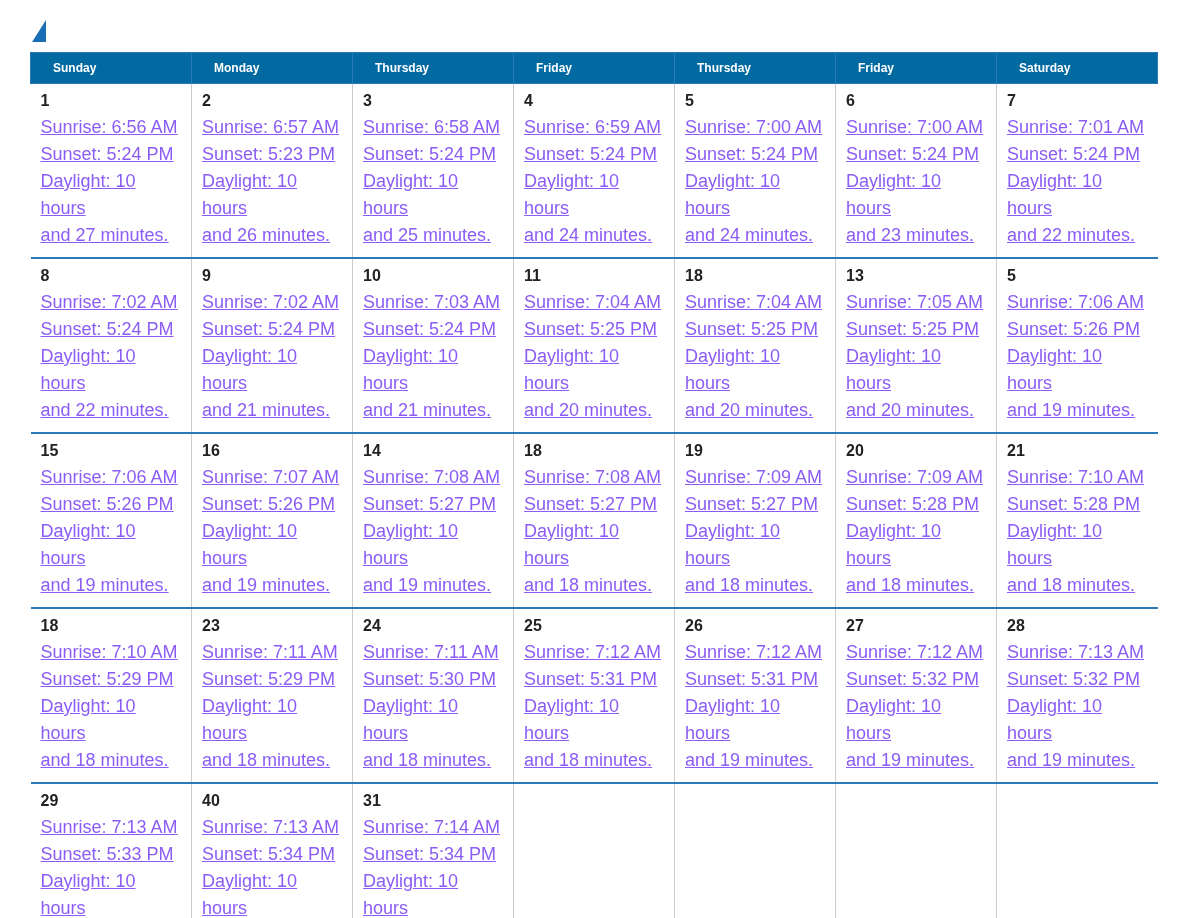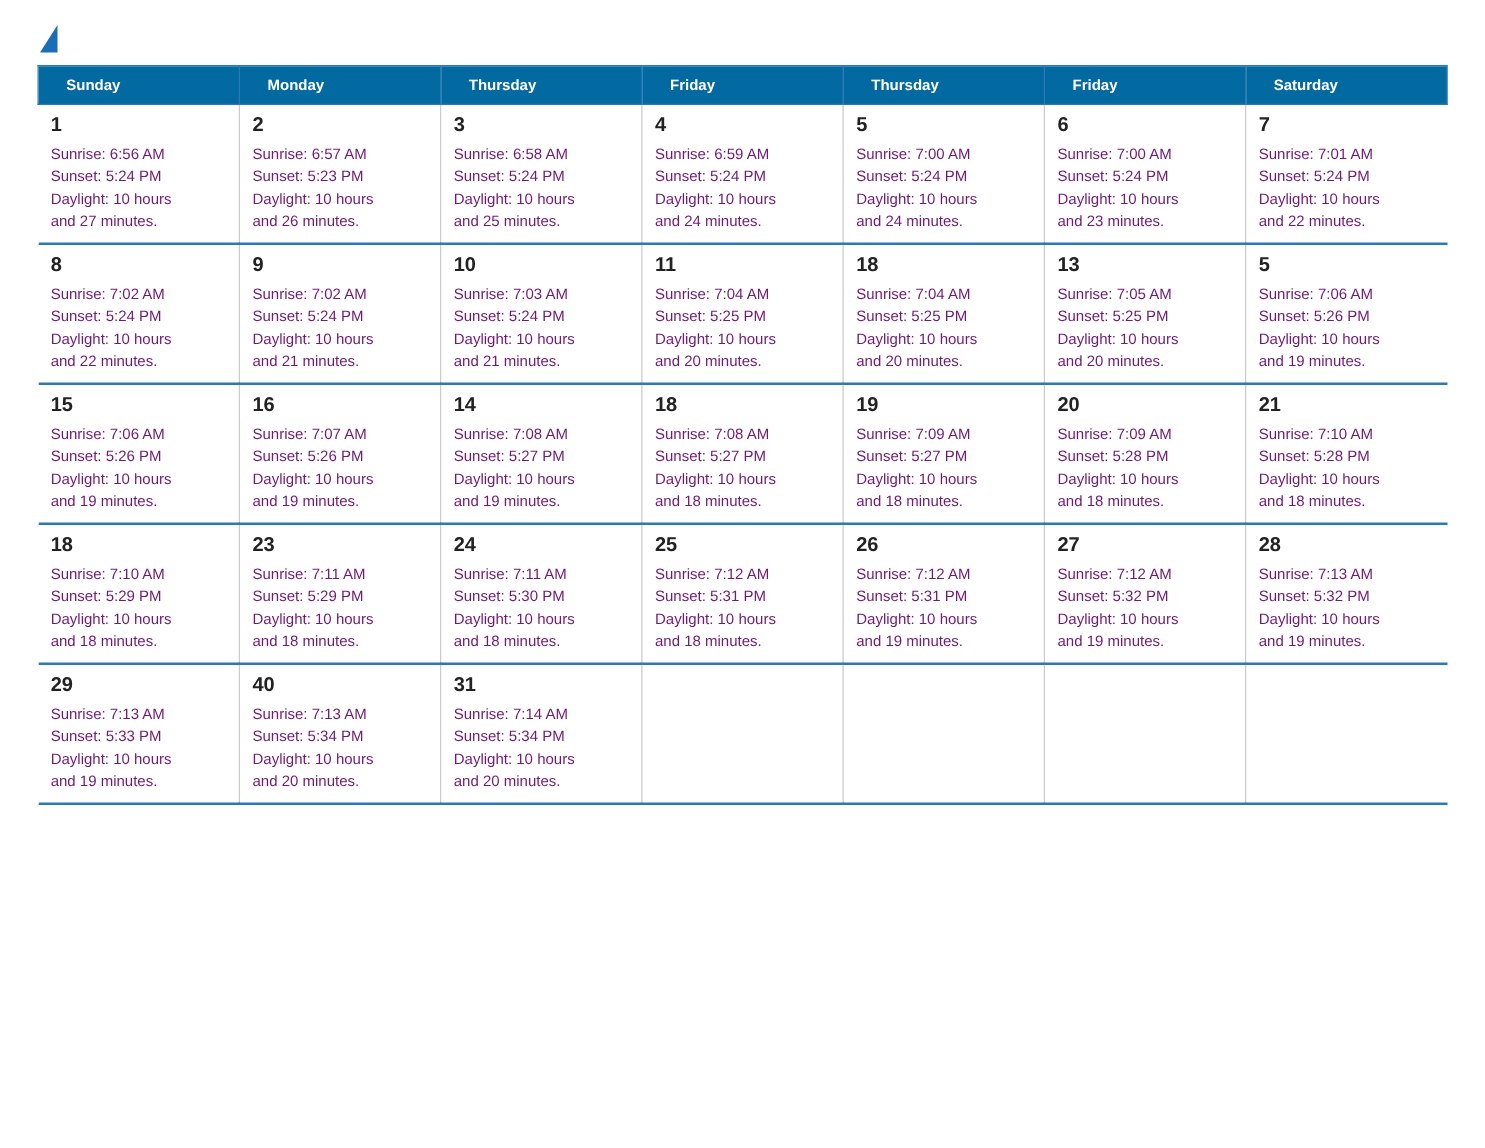--- a/index.html
+++ b/index.html
@@ -89,23 +89,24 @@
       border-right: none;
     }
     .day-number {
       font-size: 16px;
       font-weight: bold;
       color: #222;
       display: block;
       margin-bottom: 4px;
     }
     .day-info {
-      font-size: 12px;
-      color: #701a75;
+      font-size: 18px;
+      color: #8b5cf6;
       line-height: 1.5;
+      text-decoration: underline;
     }
     .empty-cell {
       background: #fff;
     }
   </style>
 </head>
 <body>
 
 <div class="header">
   <div class="logo">

